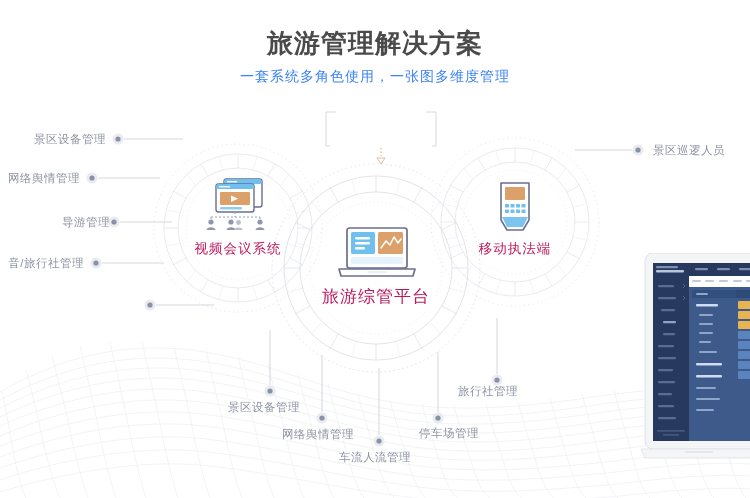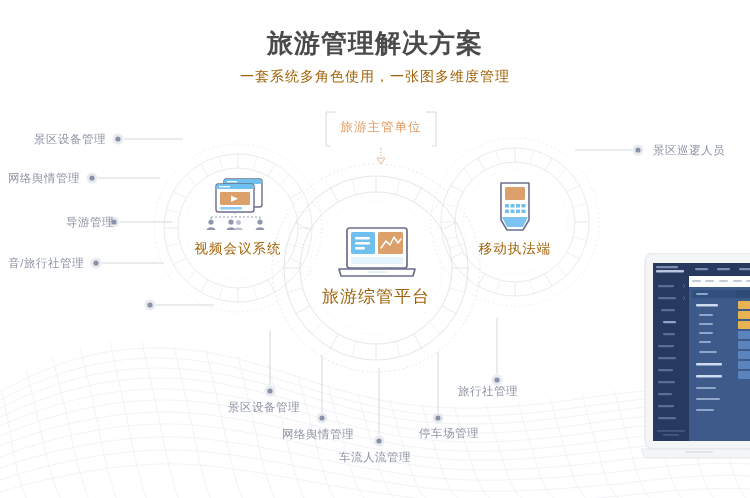--- a/index.html
+++ b/index.html
@@ -15,36 +15,36 @@
   
   #bg-mesh{position:absolute;left:0;top:300px;width:750px;height:198px;pointer-events:none;}
 
   
   .title{
     position:absolute;left:0;top:26px;width:750px;text-align:center;
     font-size:26px;font-weight:bold;color:#4a4a4a;letter-spacing:1px;font-family:Liberation Serif, serif;
   }
   .subtitle{
     position:absolute;left:0;top:68px;width:750px;text-align:center;
-    font-size:14px;color:#a16207;letter-spacing:1px;
+    font-size:14px;color:#3b82f6;letter-spacing:1px;
   }
 
   
   #diagram{position:absolute;left:0;top:0;width:750px;height:498px;}
 
   
   .lbl{
     position:absolute;font-size:11.5px;color:#8d93a3;white-space:nowrap;
     letter-spacing:.5px;
   }
   .lbl.r{text-align:right;}
 
   
   .cap{
-    position:absolute;font-size:13.5px;color:#a16207;white-space:nowrap;
+    position:absolute;font-size:13.5px;color:#be185d;white-space:nowrap;
     letter-spacing:1px;text-align:center;
   }
   .cap.big{font-size:17px;}
 
   
   .badge{
     position:absolute;left:331px;top:114px;width:100px;height:26px;
     display:flex;align-items:center;justify-content:center;
     font-size:12.5px;color:#e09c66;letter-spacing:1px;
     background:#fff;
@@ -285,25 +285,24 @@
     <g stroke="#d4d8e0" stroke-width="1" fill="none">
       <path d="M330,146 L326,146 L326,112 L336,112"></path>
       <path d="M426,112 L436,112 L436,146 L432,146"></path>
     </g>
     <g stroke="#e0a579" fill="none">
       <line x1="381" y1="148" x2="381" y2="156" stroke-width="1" stroke-dasharray="1.5 2"></line>
       <path d="M377,158 L385,158 L381,164 Z" stroke-width="0.9" fill="none" stroke="#ddb394"></path>
     </g>
   </svg>
 
-  <div class="badge">旅游主管单位</div>
 
   <div class="lbl r" style="left:0px;top:132px;width:106px;">景区设备管理</div>
   <div class="lbl r" style="left:0px;top:171px;width:80px;">网络舆情管理</div>
-  <div class="lbl r" style="left:12px;top:215px;width:102px;">导游管理</div>
+  <div class="lbl r" style="left:0px;top:215px;width:102px;padding-left:8px;">导游管理</div>
   <div class="lbl r" style="left:0px;top:256px;width:84px;">音/旅行社管理</div>
 
   <div class="lbl" style="left:653px;top:143px;">景区巡逻人员</div>
 
   <div class="lbl" style="left:228px;top:400px;">景区设备管理</div>
   <div class="lbl" style="left:282px;top:427px;">网络舆情管理</div>
   <div class="lbl" style="left:339px;top:450px;">车流人流管理</div>
   <div class="lbl" style="left:419px;top:426px;">停车场管理</div>
   <div class="lbl" style="left:458px;top:384px;text-align:right;">旅行社管理</div>
 

